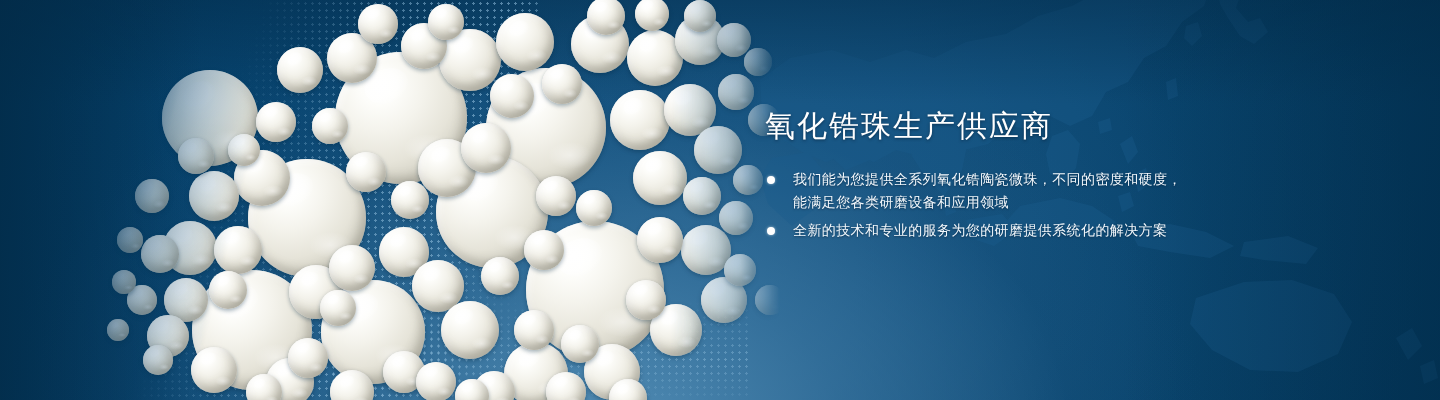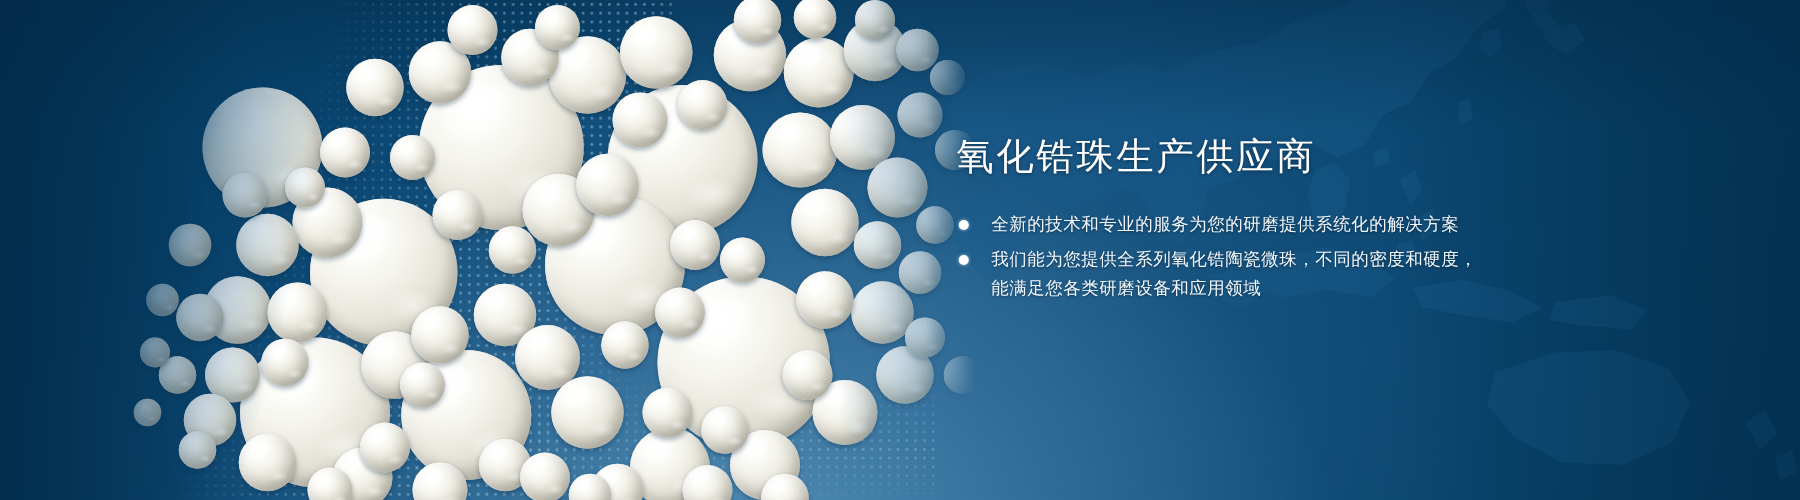--- a/index.html
+++ b/index.html
@@ -273,23 +273,23 @@
       <div class="bead" style="left:490px;top:74px;width:44px;height:44px;"></div>
       <div class="bead" style="left:542px;top:64px;width:40px;height:40px;"></div>
     </div>
 
   <div class="copy">
     <h1 class="headline">氧化锆珠生产供应商</h1>
 
     <ul class="bullets">
       <li class="bullet">
         <span class="dot"></span>
-        <span>全新的技术和专业的服务为您的研磨提供系统化的解决方案</span>
+        <span>我们能为您提供全系列氧化锆陶瓷微珠，不同的密度和硬度，</span>
+        <span class="l2">能满足您各类研磨设备和应用领域</span>
       </li>
       <li class="bullet">
         <span class="dot"></span>
-        <span>我们能为您提供全系列氧化锆陶瓷微珠，不同的密度和硬度，</span>
-        <span class="l2">能满足您各类研磨设备和应用领域</span>
+        <span>全新的技术和专业的服务为您的研磨提供系统化的解决方案</span>
       </li>
     </ul>
   </div>
 
 </div>
 
 </body></html>

